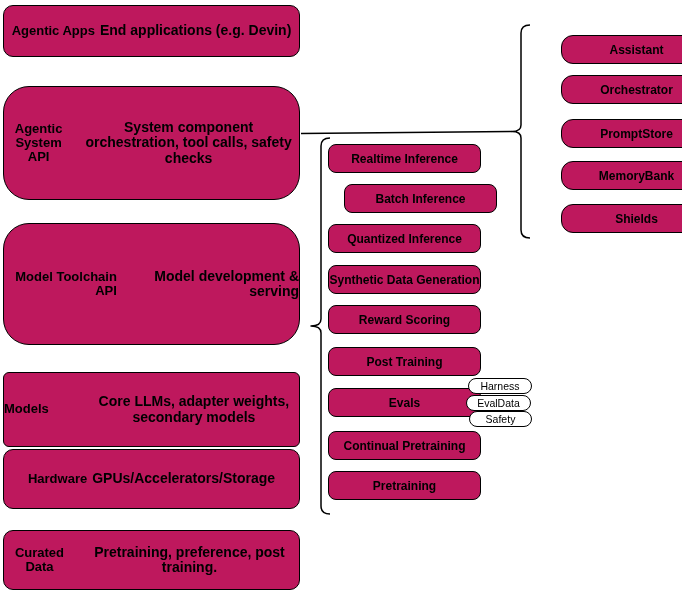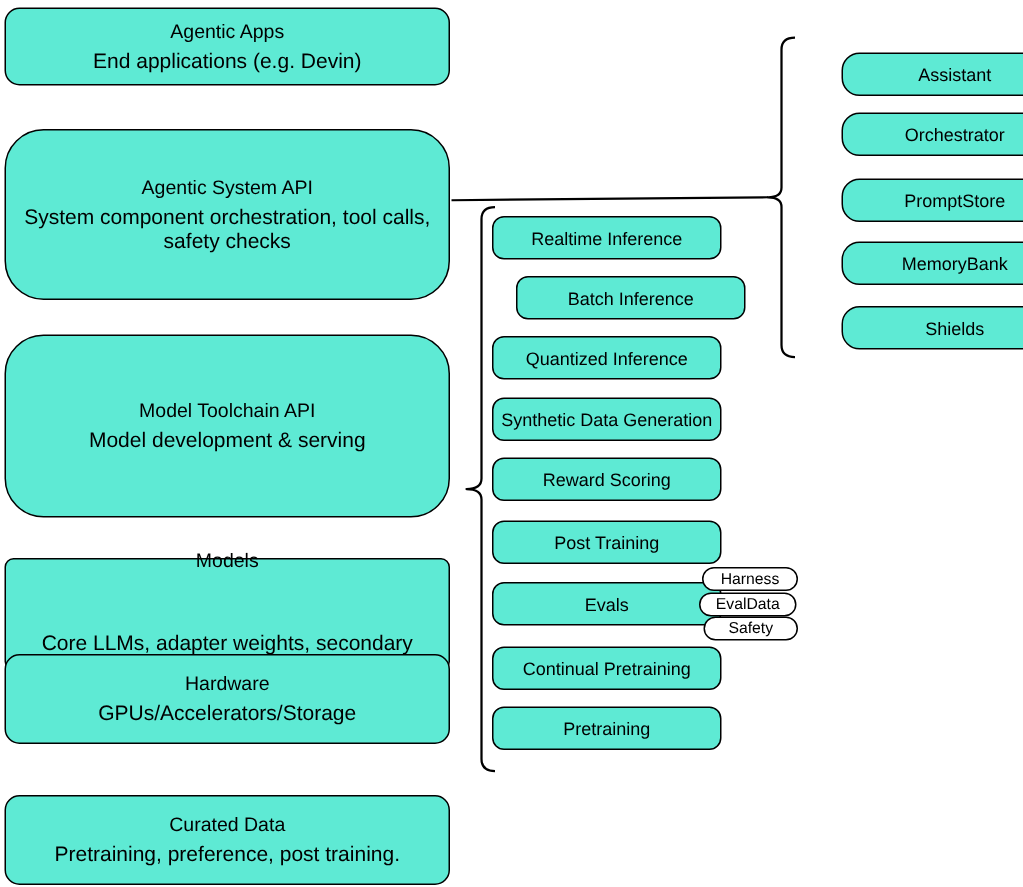--- a/index.html
+++ b/index.html
@@ -21,26 +21,27 @@
     left: 0;
     top: 0;
     width: 682px;
     height: 591px;
     pointer-events: none;
   }
   .node {
     position: absolute;
     box-sizing: border-box;
     border: 1.5px solid #000000;
-    background: #5eead4;
+    background: #be185d;
     display: flex;
-    flex-direction: column;
+    flex-direction: row;
     align-items: center;
     justify-content: center;
     text-align: center;
+    font-weight: bold;
   }
   .lbox {
     left: 3px;
     width: 297px;
     gap: 5px;
   }
   .lbox .title {
     font-size: 13px;
     line-height: 1.1;
   }
@@ -105,21 +106,21 @@
   <div class="node lbox" style="top:223px; height:122px; border-radius:26px;text-align:right;">
     <div class="title">Model Toolchain API</div>
     <div class="subtitle">Model development &amp; serving</div>
   </div>
 
   <div class="node lbox" style="top:372px; height:75px; border-radius:6px;gap:40px;">
     <div class="title">Models</div>
     <div class="subtitle">Core LLMs, adapter weights, secondary models</div>
   </div>
 
-  <div class="node lbox" style="top:436px; height:60px; border-radius:10px;">
+  <div class="node lbox" style="top:449px; height:60px; border-radius:10px;">
     <div class="title">Hardware</div>
     <div class="subtitle">GPUs/Accelerators/Storage</div>
   </div>
 
   <div class="node lbox" style="top:530px; height:60px; border-radius:10px;">
     <div class="title">Curated Data</div>
     <div class="subtitle">Pretraining, preference, post training.</div>
   </div>
 
   <div class="node mbox" style="top:144px;">Realtime Inference</div>

